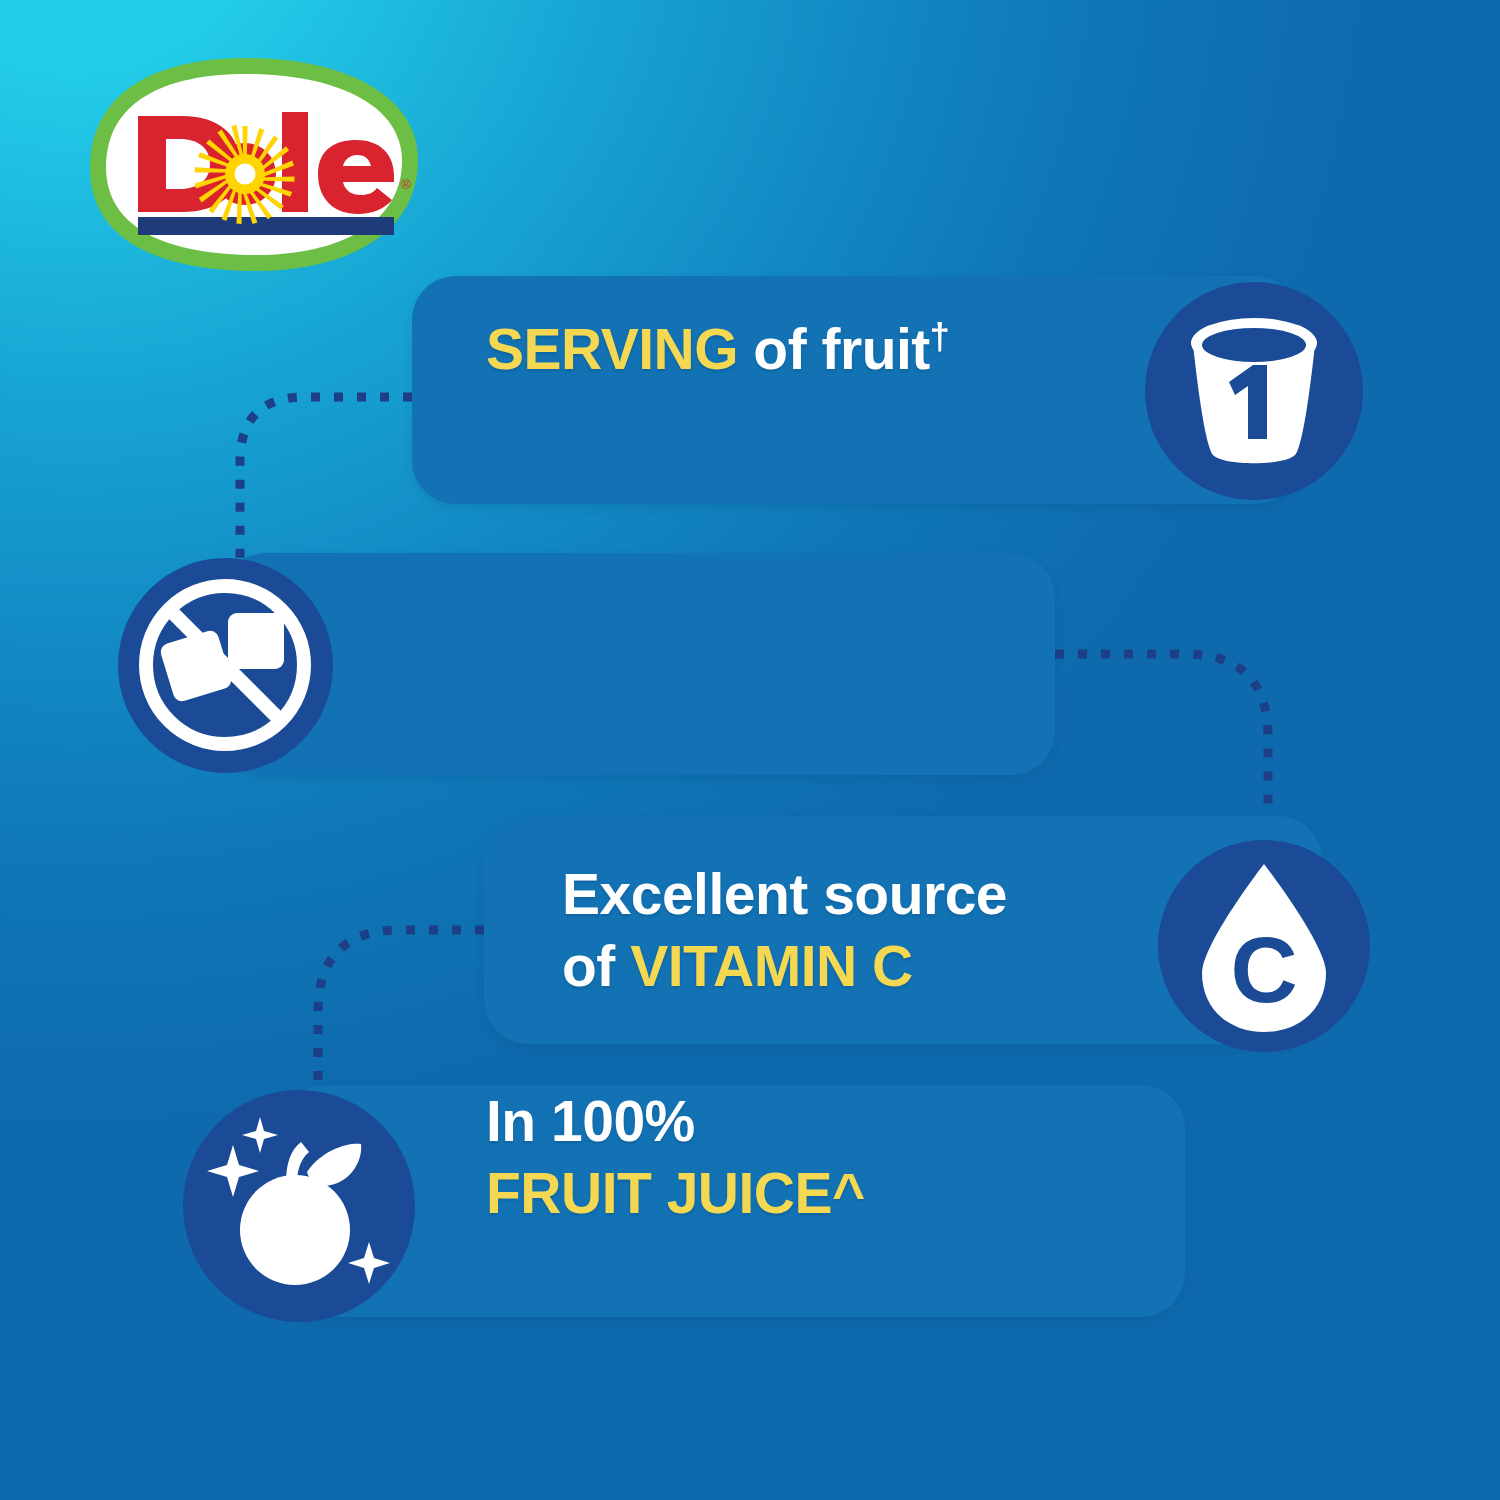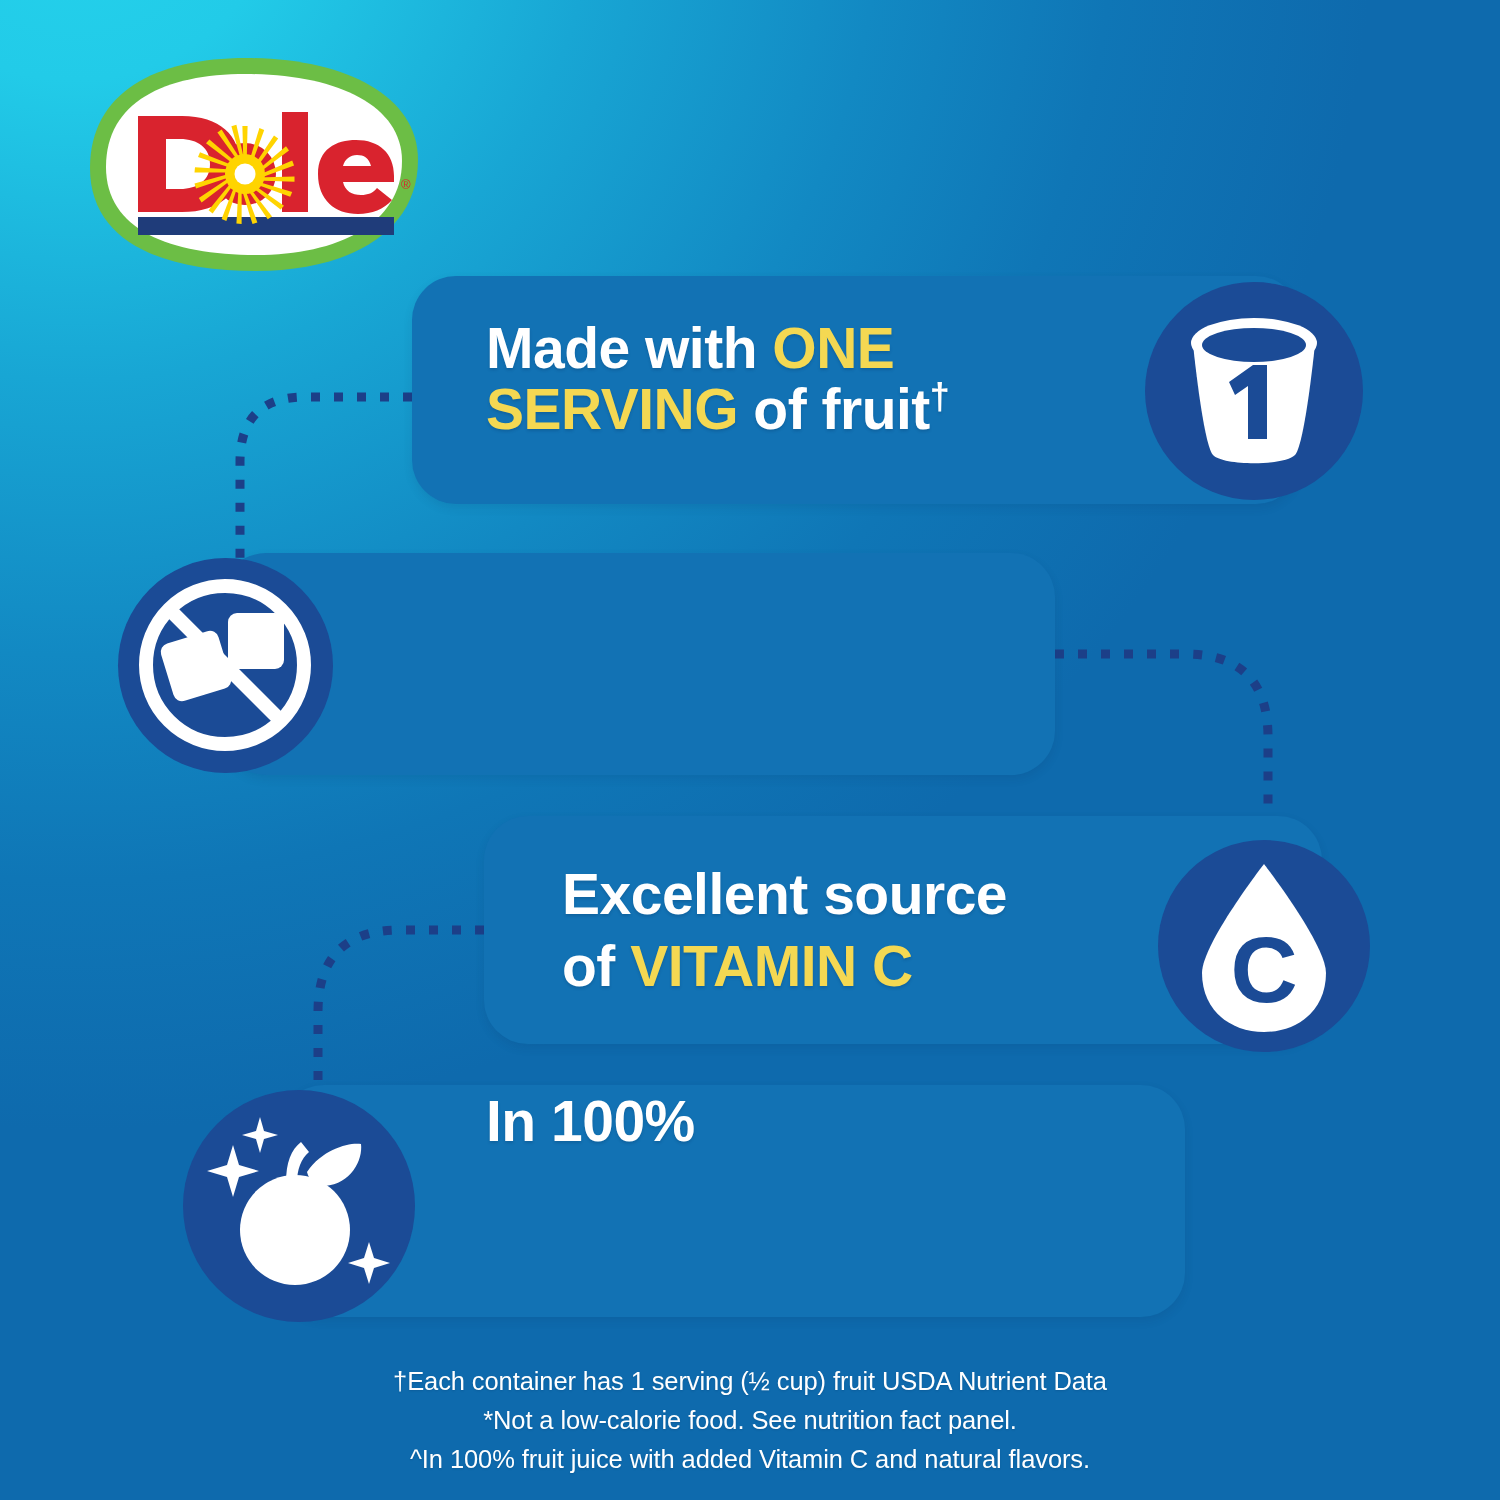--- a/index.html
+++ b/index.html
@@ -116,23 +116,20 @@
   </div>
 
   <svg class="connectors" viewBox="0 0 1500 1500" xmlns="http://www.w3.org/2000/svg">
     <path class="conn" d="M412 397 L305 397 Q240 397 240 462 L240 560"></path>
     <path class="conn" d="M1055 654 L1185 654 Q1268 654 1268 737 L1268 848"></path>
     <path class="conn" d="M484 930 L400 930 Q318 930 318 1012 L318 1100"></path>
   </svg>
 
   <div class="panel" style="left:412px;top:276px;width:888px;height:228px;"></div>
   <div class="panel-text" style="left:486px;top:318px;width:600px;font-size:57px;">
-    <div>
-      <span>Made with </span><span class="hi">ONE</span>
-    </div>
     <div style="margin-top:0;">
       <span class="hi">SERVING</span><span> of fruit</span><span style="font-size:36px;vertical-align:super;">†</span>
     </div>
   </div>
   <div class="bubble" style="left:1145px;top:282px;width:218px;height:218px;">
     <svg viewBox="0 0 218 218" xmlns="http://www.w3.org/2000/svg">
 
       <path d="M48 62 C48 62 58 162 68 173 C78 184 140 184 150 173 C160 162 170 62 170 62 Z" fill="#ffffff"></path>
 
       <ellipse cx="109" cy="61" rx="63" ry="25" fill="#ffffff"></ellipse>
@@ -172,39 +169,37 @@
       <path d="M106 24 C106 24 44 104 44 133 C44 170 72 192 106 192 C140 192 168 170 168 133 C168 104 106 24 106 24 Z" fill="#ffffff"></path>
       <text x="106" y="162" text-anchor="middle" font-family="'Liberation Sans',sans-serif" font-size="93" font-weight="bold" fill="#1b4b96">C</text>
     </svg>
   </div>
 
   <div class="panel" style="left:280px;top:1085px;width:905px;height:232px;"></div>
   <div class="panel-text" style="left:486px;top:1091px;width:640px;font-size:57px;">
     <div>
       <span>In 100%</span>
     </div>
+    <div style="margin-top:12px;">
+      <span class="hi">FRUIT JUICE^</span>
+    </div>
   </div>
   <div class="bubble" style="left:183px;top:1090px;width:232px;height:232px;">
     <svg viewBox="0 0 232 232" xmlns="http://www.w3.org/2000/svg">
       <g fill="#ffffff">
 
         <circle cx="112" cy="140" r="55"></circle>
 
         <path d="M103 93 C103 72 108 60 118 52 L126 62 C118 69 114 79 114 93 Z"></path>
 
         <path d="M124 82 C140 58 168 52 178 54 C180 70 168 94 142 96 C132 97 126 90 124 82 Z"></path>
 
         <path d="M50 55 L56 75 L76 81 L56 87 L50 107 L44 87 L24 81 L44 75 Z"></path>
 
         <path d="M77 27 L81 41 L95 45 L81 49 L77 63 L73 49 L59 45 L73 41 Z"></path>
 
         <path d="M186 152 L191 168 L207 173 L191 178 L186 194 L181 178 L165 173 L181 168 Z"></path>
       </g>
     </svg>
   </div>
 
-  <div class="foot" style="top:1362px;">
-    <div>†Each container has 1 serving (½ cup) fruit USDA Nutrient Data</div>
-    <div>*Not a low-calorie food. See nutrition fact panel.</div>
-    <div>^In 100% fruit juice with added Vitamin C and natural flavors.</div>
-  </div>
 
 </div>
 
 </body></html>

